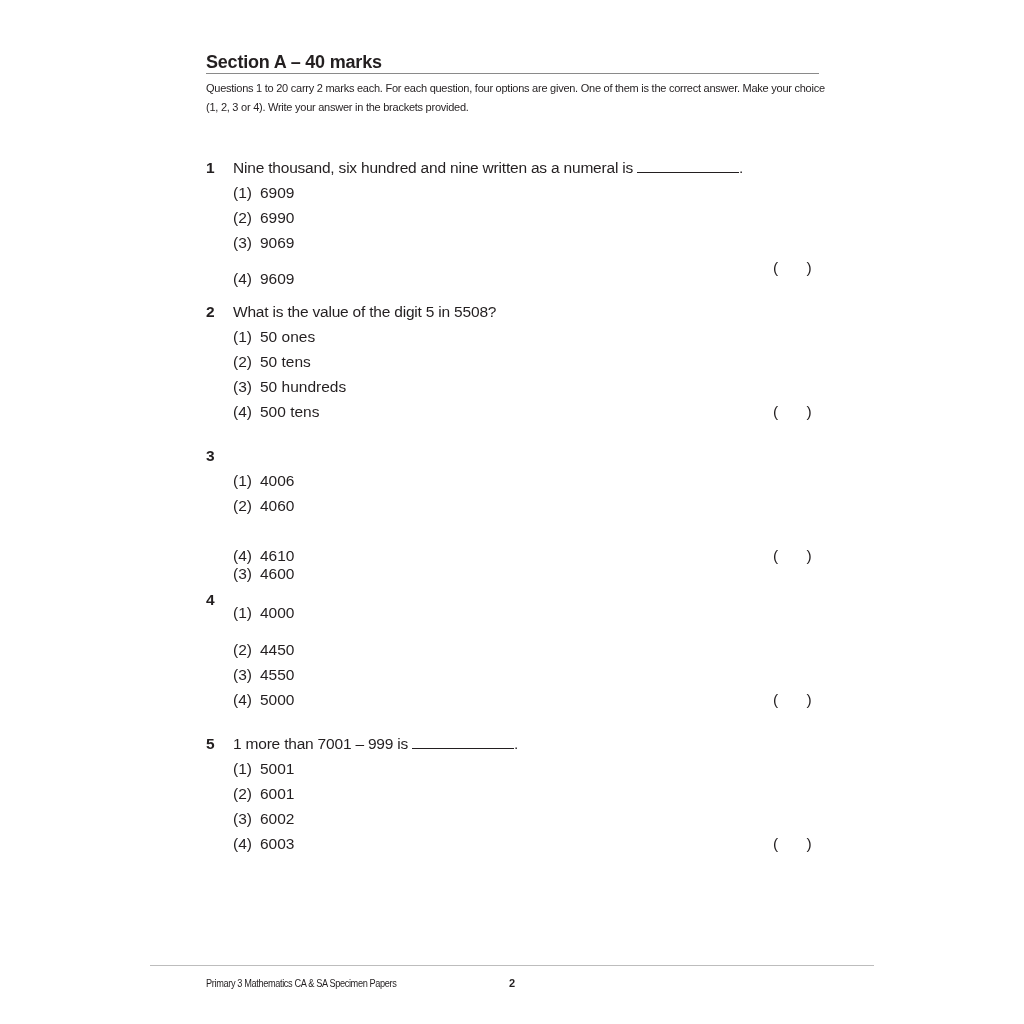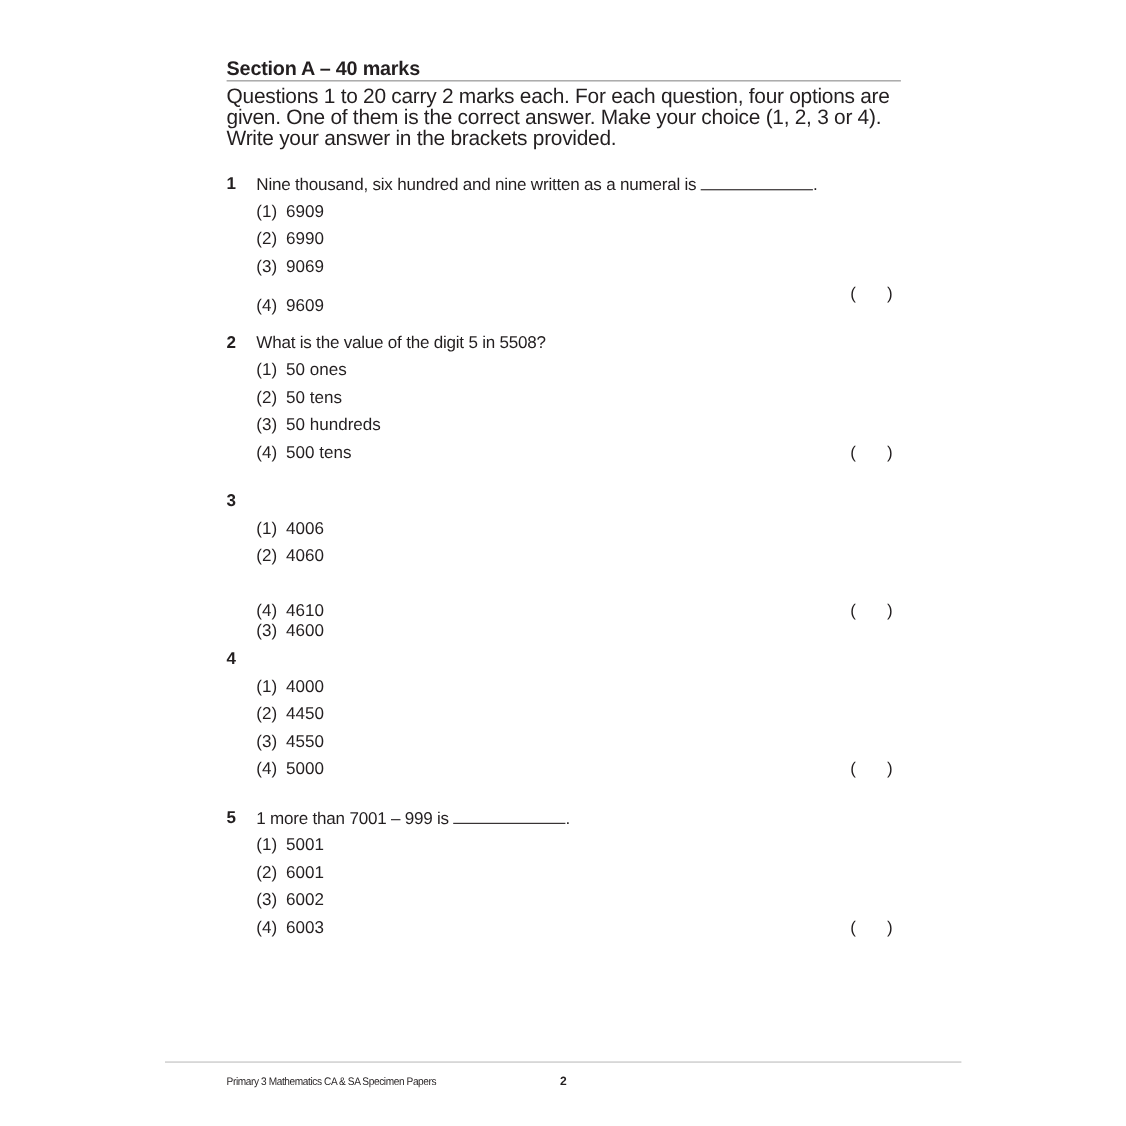--- a/index.html
+++ b/index.html
@@ -11,21 +11,21 @@
     .section-title {
       position: absolute; left: 206px; top: 52px;
       font-size: 18px; font-weight: bold; letter-spacing: -0.2px;
     }
     .section-rule {
       position: absolute; left: 206px; top: 73px; width: 613px; height: 0;
       border-top: 1px solid #8a8a8a;
     }
     .instructions {
       position: absolute; left: 206px; top: 79px; width: 620px;
-      font-size: 19px; line-height: 19px; letter-spacing: -0.25px;
+      font-size: 11px; line-height: 19px; letter-spacing: -0.25px;
     }
     .question { position: absolute; left: 206px; width: 615px; height: 130px; }
     .q-number {
       position: absolute; left: 0; top: 0; font-size: 15.5px; font-weight: bold;
     }
     .q-stem {
       position: absolute; left: 27px; top: 0; font-size: 15.5px; letter-spacing: -0.2px;
       white-space: nowrap;
     }
     .blank {
@@ -84,21 +84,21 @@
     <span class="q-number">3</span>
     <div class="option" style="top:25px;"><span class="opt-label">(1)</span><span>4006</span></div>
     <div class="option" style="top:50px;"><span class="opt-label">(2)</span><span>4060</span></div>
     <div class="option" style="top:75px;margin-top:43px;"><span class="opt-label">(3)</span><span>4600</span></div>
     <div class="option" style="top:100px;"><span class="opt-label">(4)</span><span>4610</span></div>
     <div class="answer-bracket" style="top:100px;">( )</div>
   </div>
 
   <div class="question" style="top:591px;">
     <span class="q-number">4</span>
-    <div class="option" style="top:25px;"><span class="opt-label">(1)</span><span>4000</span></div>
+    <div class="option" style="top:13px;"><span class="opt-label">(1)</span><span>4000</span></div>
     <div class="option" style="top:50px;"><span class="opt-label">(2)</span><span>4450</span></div>
     <div class="option" style="top:75px;"><span class="opt-label">(3)</span><span>4550</span></div>
     <div class="option" style="top:100px;"><span class="opt-label">(4)</span><span>5000</span></div>
     <div class="answer-bracket" style="top:100px;">( )</div>
   </div>
 
   <div class="question" style="top:735px;">
     <span class="q-number">5</span>
     <span class="q-stem"><span>1 more than 7001 – 999 is</span><span class="blank"></span>.</span>
     <div class="option" style="top:25px;"><span class="opt-label">(1)</span><span>5001</span></div>

